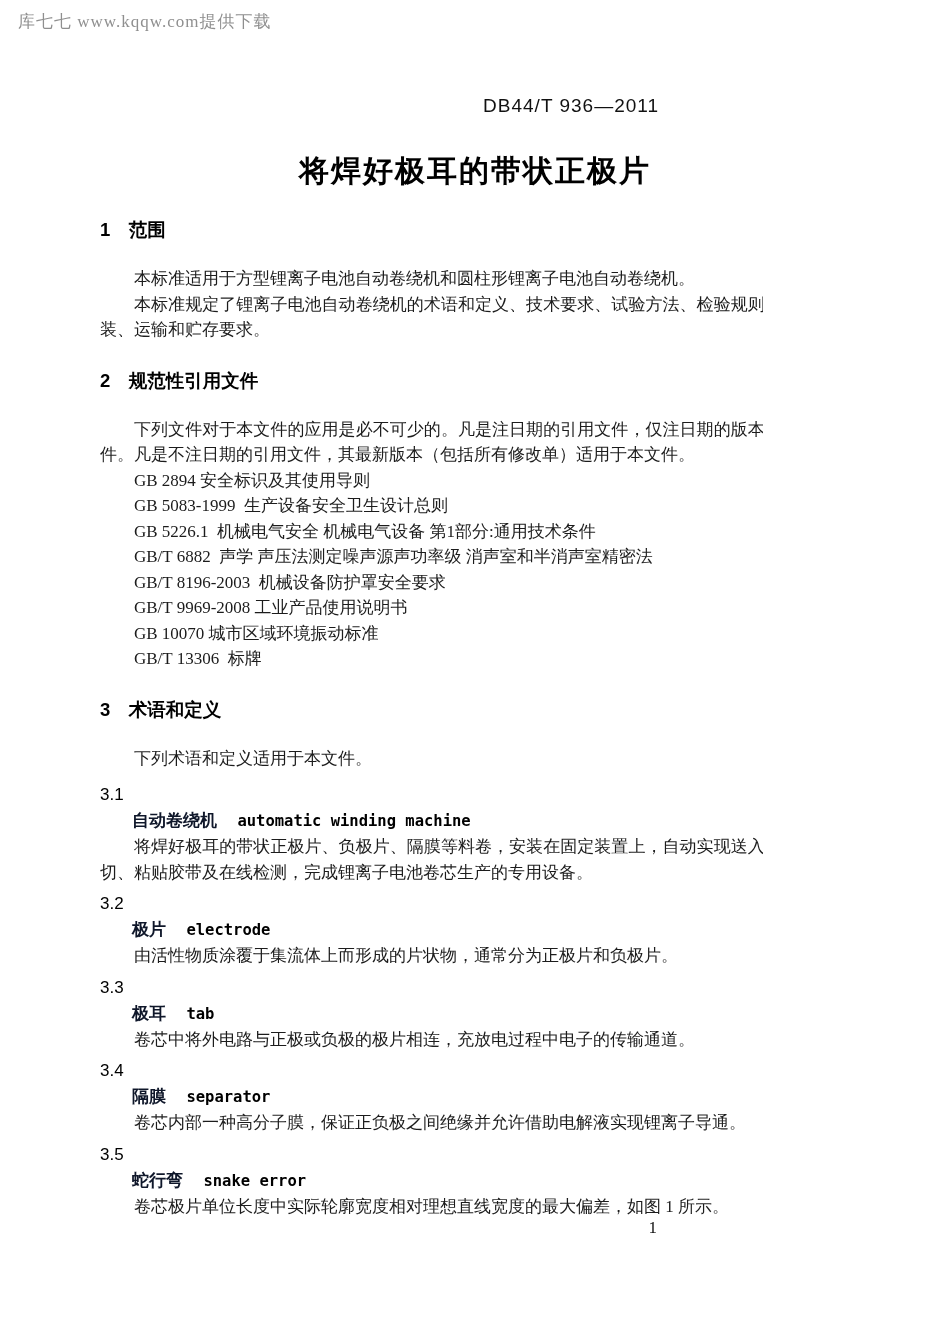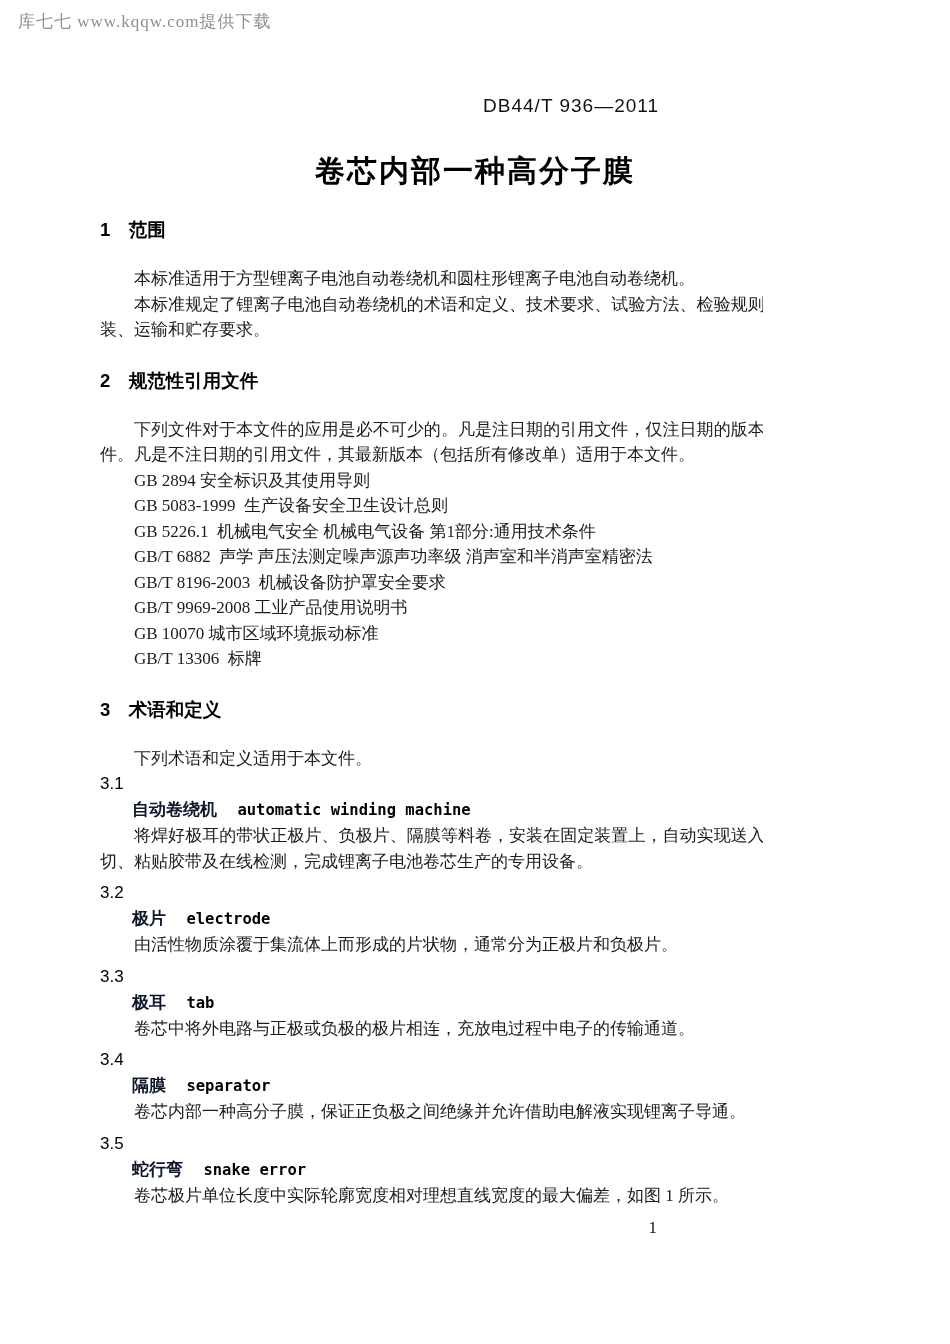--- a/index.html
+++ b/index.html
@@ -65,21 +65,21 @@
     text-indent: 2em;
   }
   .para + .para { margin-top: 0; }
   .ref-list { margin: 0; padding: 0; list-style: none; }
   .ref-item {
     padding-left: 2em;
     font-size: 17px;
     line-height: 25.5px;
     white-space: pre-wrap;
   }
-  .terms-area { margin-top: 0; }
+  .terms-area { margin-top: 11px; }
   .term { margin-top: 6px; }
   .term:first-of-type { margin-top: 0; }
   .term-number {
     font-family: "Liberation Sans", sans-serif;
     font-size: 17px;
     line-height: 26px;
     color: #000;
   }
   .term-head {
     padding-left: 2em;
@@ -117,21 +117,21 @@
 <body>
 
 <div class="page">
 
   <div class="watermark">库七七 www.kqqw.com提供下载</div>
 
   <div class="doc-number">DB44/T 936—2011</div>
 
   <div class="content">
 
-    <h1 class="title">卷芯内部一种高分子膜</h1>
+    <h1 class="title">将焊好极耳的带状正极片</h1>
 
     <h2 class="sec-head"><span class="sec-num">1</span><span>范围</span></h2>
     <p class="para">本标准适用于方型锂离子电池自动卷绕机和圆柱形锂离子电池自动卷绕机。</p>
     <p class="para">本标准规定了锂离子电池自动卷绕机的术语和定义、技术要求、试验方法、检验规则、标志、包装、运输和贮存要求。</p>
 
     <h2 class="sec-head"><span class="sec-num">2</span><span>规范性引用文件</span></h2>
     <p class="para">下列文件对于本文件的应用是必不可少的。凡是注日期的引用文件，仅注日期的版本适用于本文件。凡是不注日期的引用文件，其最新版本（包括所有修改单）适用于本文件。</p>
     <ul class="ref-list">
       <li class="ref-item">GB 2894 安全标识及其使用导则</li>
       <li class="ref-item">GB 5083-1999  生产设备安全卫生设计总则</li>

